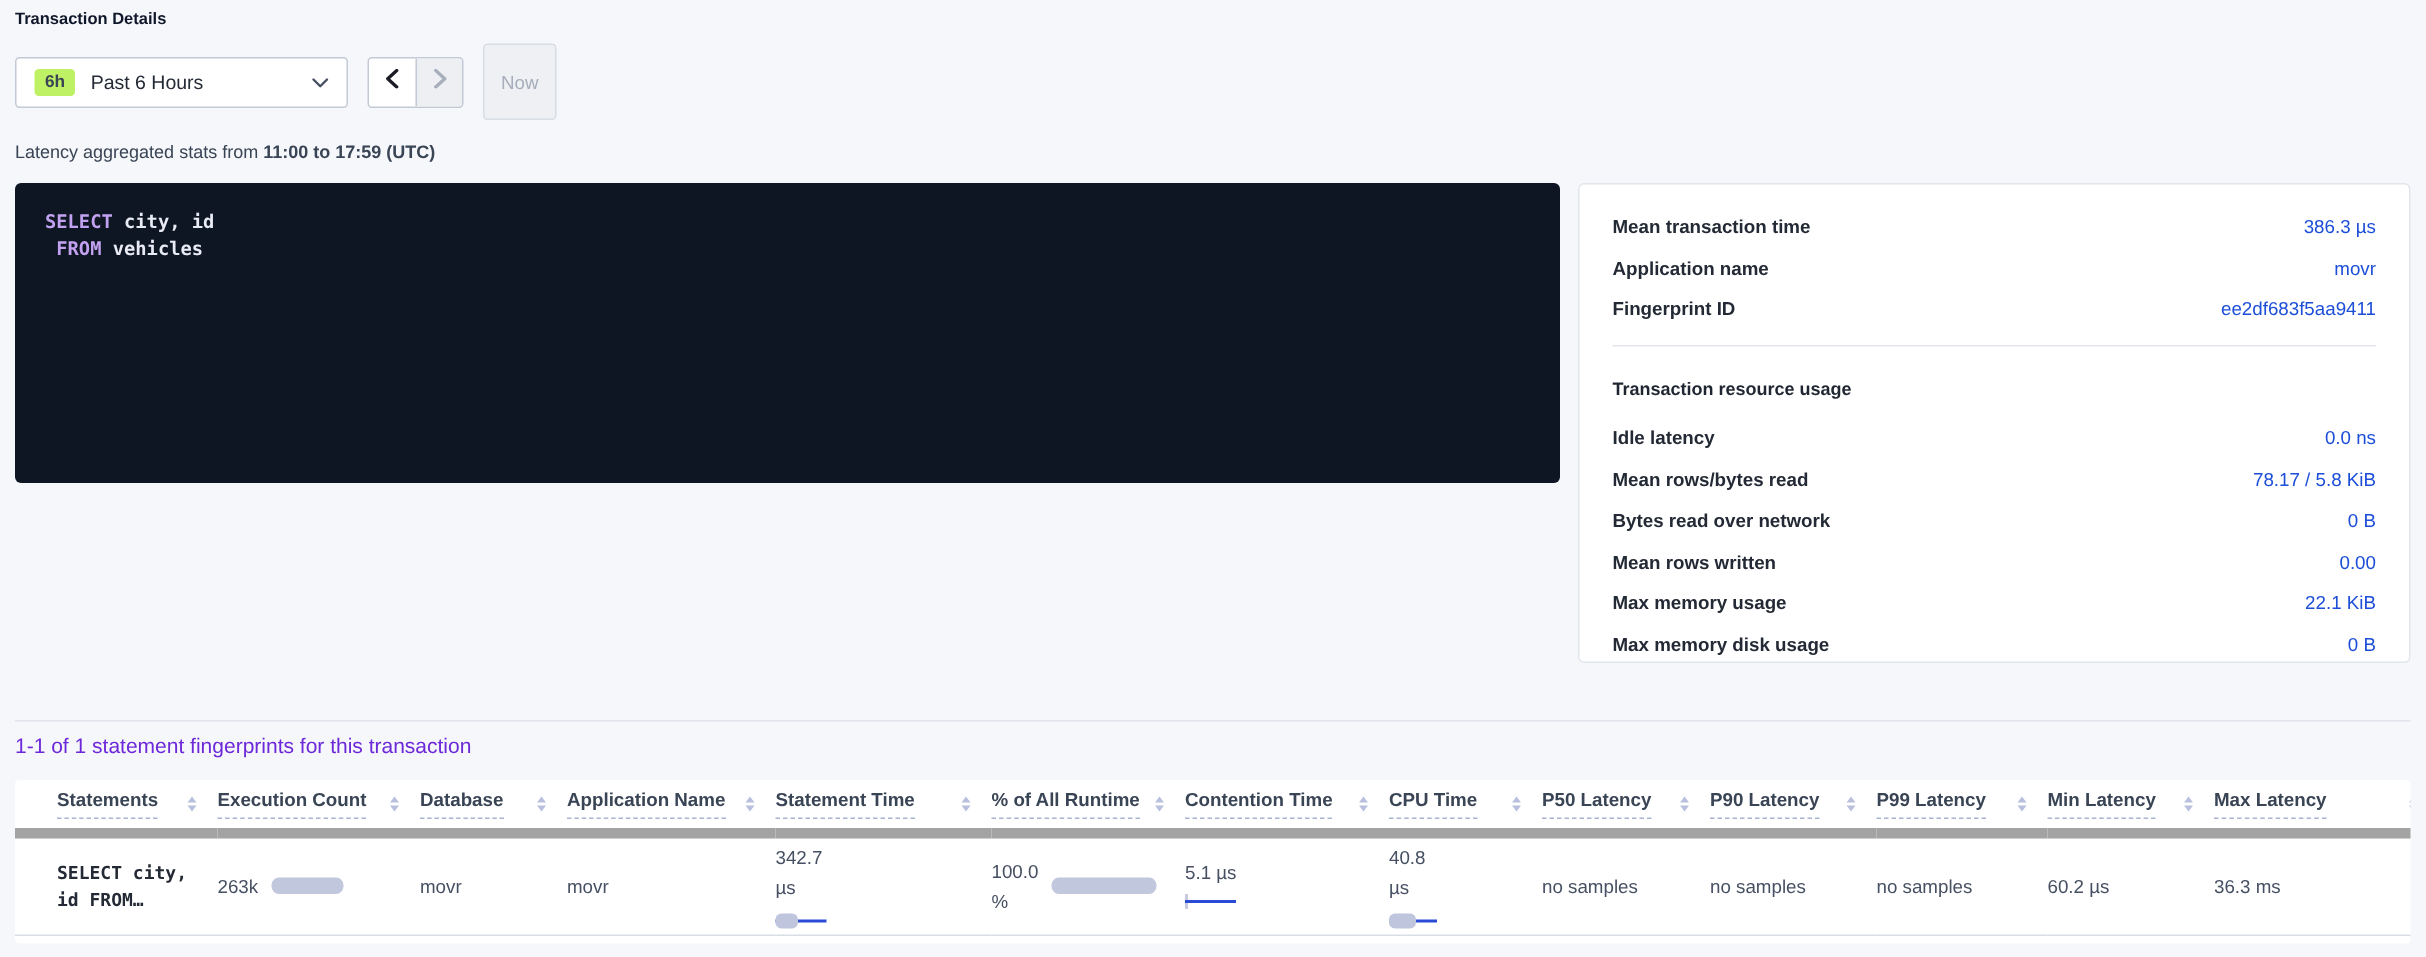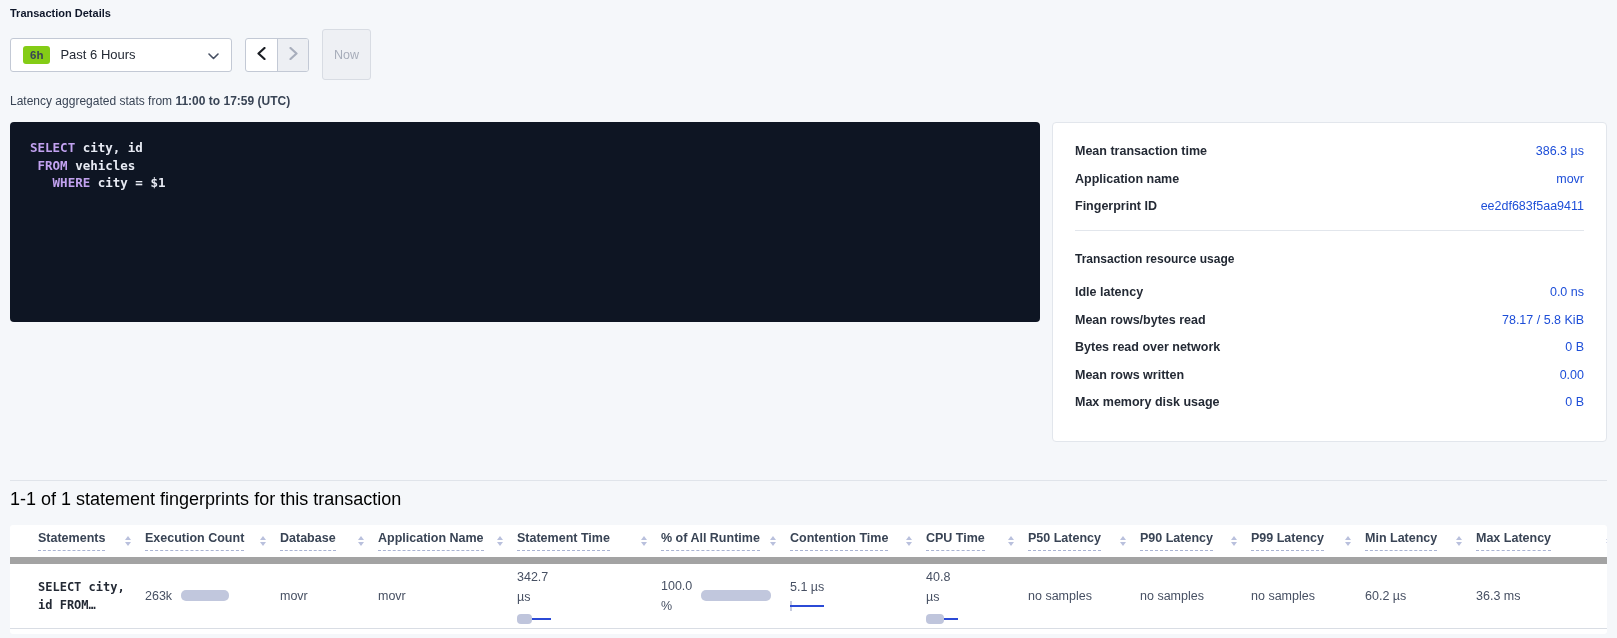--- a/index.html
+++ b/index.html
@@ -5,21 +5,21 @@
   * { margin:0; padding:0; box-sizing:border-box; }
   html,body { width:1617px; height:638px; overflow:hidden; }
   body { background:#f5f7fa; font-family:"Liberation Sans", sans-serif; color:#394455; }
   .container { padding:0 10px; }
 
   
   .page-title { font-size:11px; font-weight:700; color:#0f172a; margin:7px 0 10px; }
   .controls { display:flex; align-items:center; gap:13px; margin-bottom:14px; }
   .timepicker { width:222px; height:34px; background:#fff; border:1px solid #c3c9d5; border-radius:3px;
                 display:flex; align-items:center; padding:0 12px; gap:10px; cursor:pointer; }
-  .tp-badge { background:#84cc16; border-radius:3px; font-size:11.5px; font-weight:700; color:#394455; padding:3px 7px; }
+  .tp-badge { background:#bef264; border-radius:3px; font-size:11.5px; font-weight:700; color:#394455; padding:3px 7px; }
   .tp-label { font-size:13px; color:#242a35; flex:1; }
   .arrow-group { display:flex; border:1px solid #c3c9d5; border-radius:3px; overflow:hidden; height:34px; background:#fff; }
   .arrow-btn { width:31px; display:flex; align-items:center; justify-content:center; cursor:pointer; }
   .arrow-btn.next { background:#edeff3; border-left:1px solid #c3c9d5; cursor:default; }
   .now-btn { height:51px; padding:0 11px; background:#eef0f4; border:1px solid #d8dce3; border-radius:3px;
              color:#a7adba; font-size:12.5px; display:flex; align-items:center; }
   .caption { font-size:12px; color:#394455; margin-bottom:14px; }
   .caption b { font-weight:700; }
 
   
@@ -31,21 +31,21 @@
 
   .summary-card { width:555px; height:320px; background:#fff; border:1px solid #e2e6ec; border-radius:4px; padding:21px 22px; }
   .sum-row { display:flex; justify-content:space-between; align-items:baseline; margin-bottom:13.5px; font-size:12.5px; }
   .sum-label { font-weight:600; color:#242a35; }
   .sum-value { color:#1d4ed8; }
   .sum-divider { border:none; border-top:1px solid #e2e6ec; margin-top:17px; }
   .resource-heading { font-size:12px; font-weight:700; color:#1f2631; margin:21px 0 19px; }
 
   
   .section-divider { border:none; border-top:1px solid #e0e4ea; margin-top:38px; }
-  .fp-caption { font-size:18px; color:#000000; margin-top:8px; }
+  .fp-caption { font-size:14px; color:#6d28d9; margin-top:8px; }
 
   .table-card { margin-top:15px; width:1597px; background:#fff; border-radius:3px; overflow:hidden; padding-bottom:5px; }
   table { border-collapse:collapse; table-layout:fixed; width:1616px; }
   thead th { height:35px; border-bottom:7px solid #a3a3a3; text-align:left; padding:0; cursor:pointer; }
   .th-inner { display:flex; align-items:center; justify-content:space-between; padding-right:14px; }
   th:first-child .th-inner { padding-left:28px; }
   .col-label { font-size:12.5px; font-weight:700; color:#394455; border-bottom:1px dashed #a9b3d2; padding-bottom:3px; line-height:1.25; }
   .sort-icon { display:inline-flex; flex-direction:column; gap:2px; }
   .sort-icon i { display:block; width:0; height:0; border-left:3.5px solid transparent; border-right:3.5px solid transparent; }
   .sort-icon .up   { border-bottom:4px solid #b9c0dd; }
@@ -100,21 +100,20 @@
     <div class="now-btn">Now</div>
   </div>
 
   <div class="caption"><span>Latency aggregated stats from </span><b>11:00 to 17:59 (UTC)</b></div>
 
   <div class="main">
 
     <div class="sql-box">
       <div class="sql-line"><span></span><span class="kw">SELECT</span><span> city, id</span></div>
       <div class="sql-line"><span> </span><span class="kw">FROM</span><span> vehicles</span></div>
-      <div class="sql-line"><span>   </span><span class="kw">WHERE</span><span> city = $1</span></div>
     </div>
 
     <div class="summary-card">
       <div class="sum-row">
         <span class="sum-label">Mean transaction time</span>
         <span class="sum-value">386.3 µs</span>
       </div>
       <div class="sum-row">
         <span class="sum-label">Application name</span>
         <span class="sum-value">movr</span>
@@ -133,20 +132,24 @@
         <span class="sum-label">Mean rows/bytes read</span>
         <span class="sum-value">78.17 / 5.8 KiB</span>
       </div>
       <div class="sum-row">
         <span class="sum-label">Bytes read over network</span>
         <span class="sum-value">0 B</span>
       </div>
       <div class="sum-row">
         <span class="sum-label">Mean rows written</span>
         <span class="sum-value">0.00</span>
+      </div>
+      <div class="sum-row">
+        <span class="sum-label">Max memory usage</span>
+        <span class="sum-value">22.1 KiB</span>
       </div>
       <div class="sum-row">
         <span class="sum-label">Max memory disk usage</span>
         <span class="sum-value">0 B</span>
       </div>
     </div>
   </div>
 
   <hr class="section-divider">
   <div class="fp-caption">1-1 of 1 statement fingerprints for this transaction</div>

